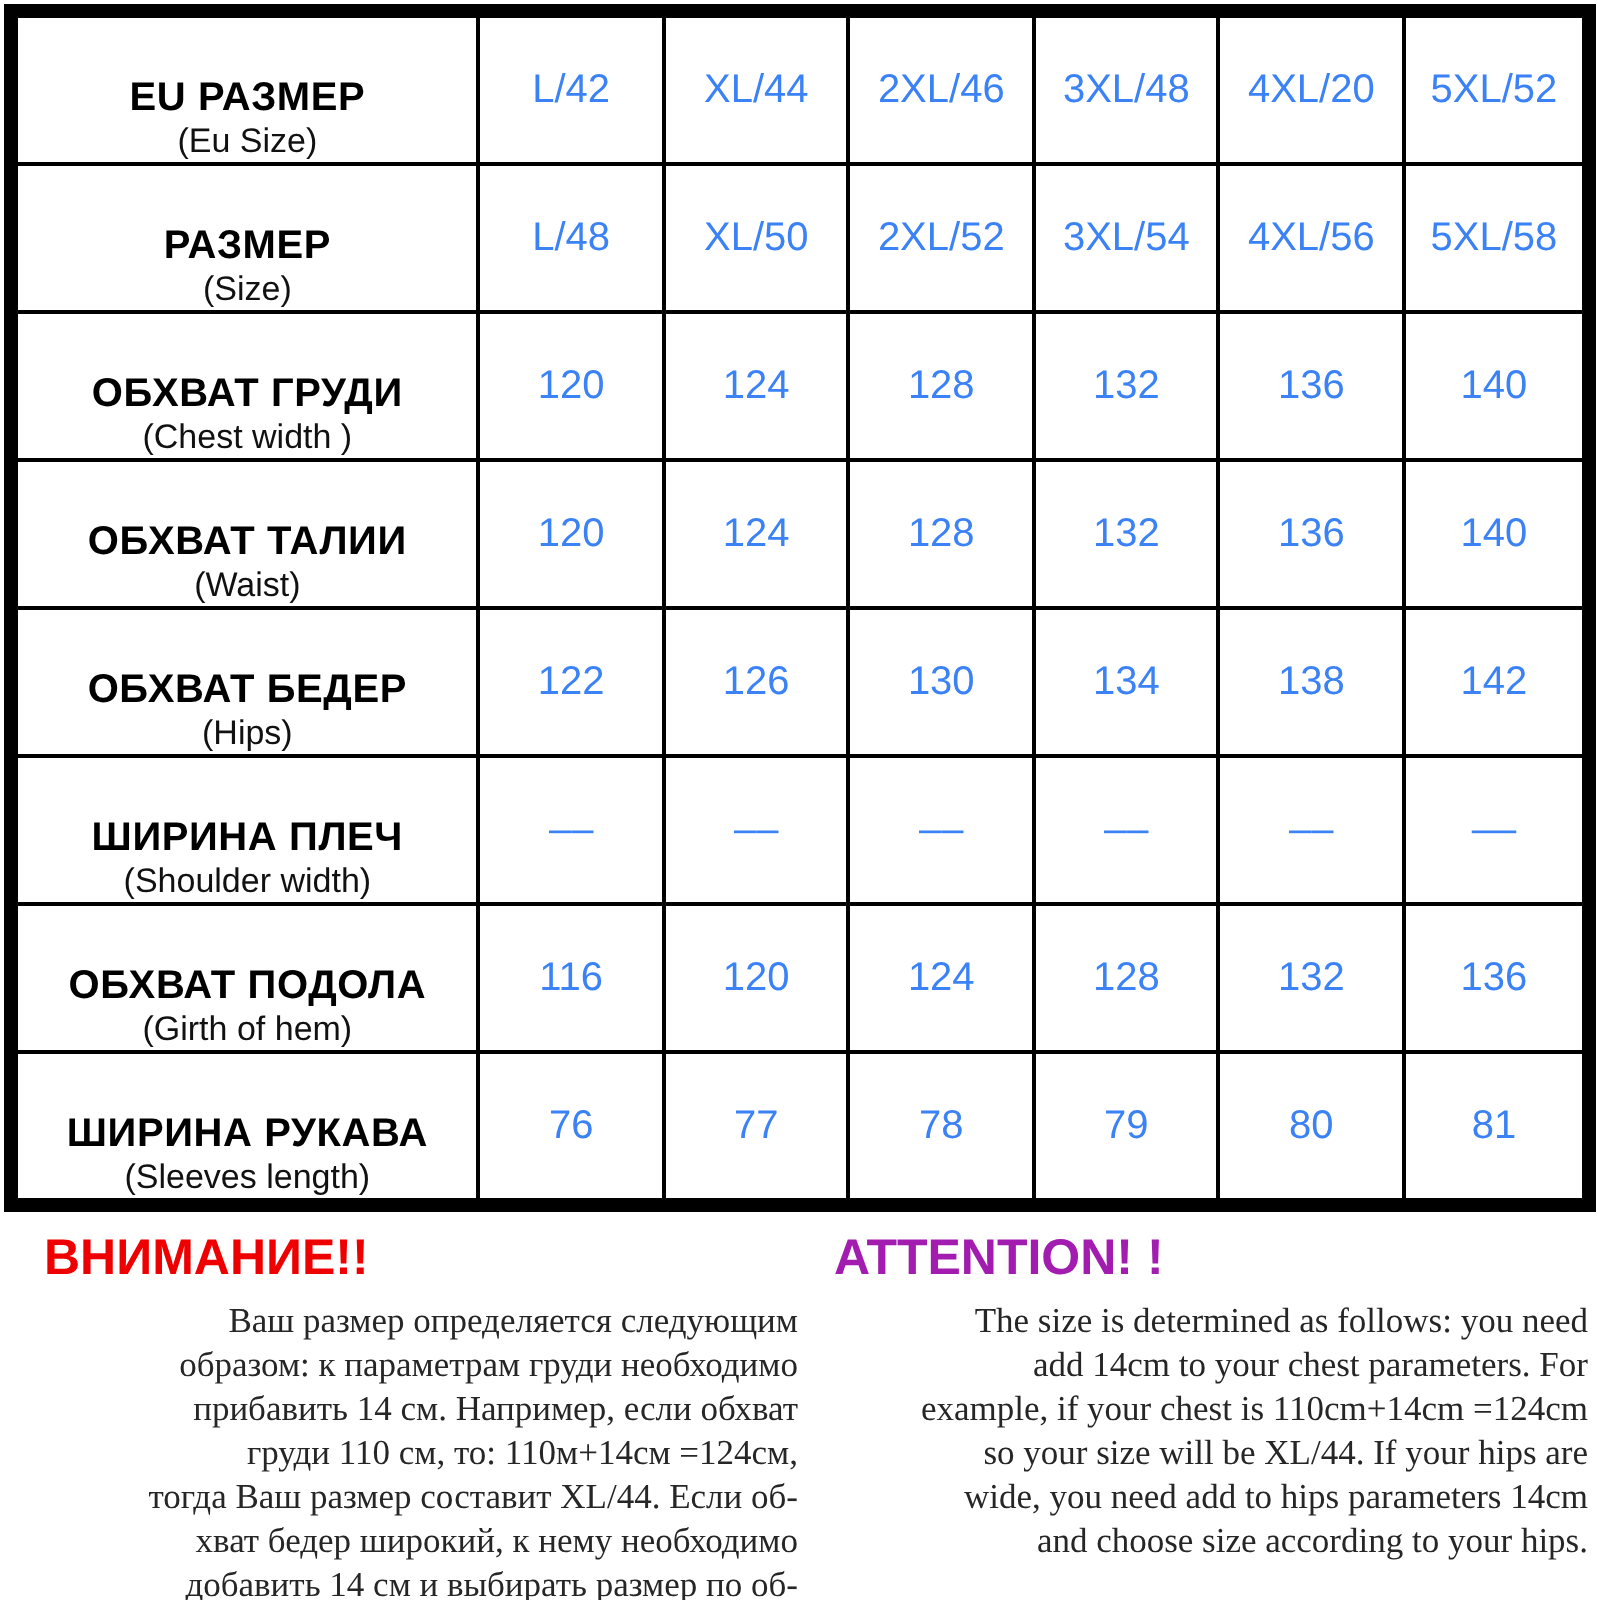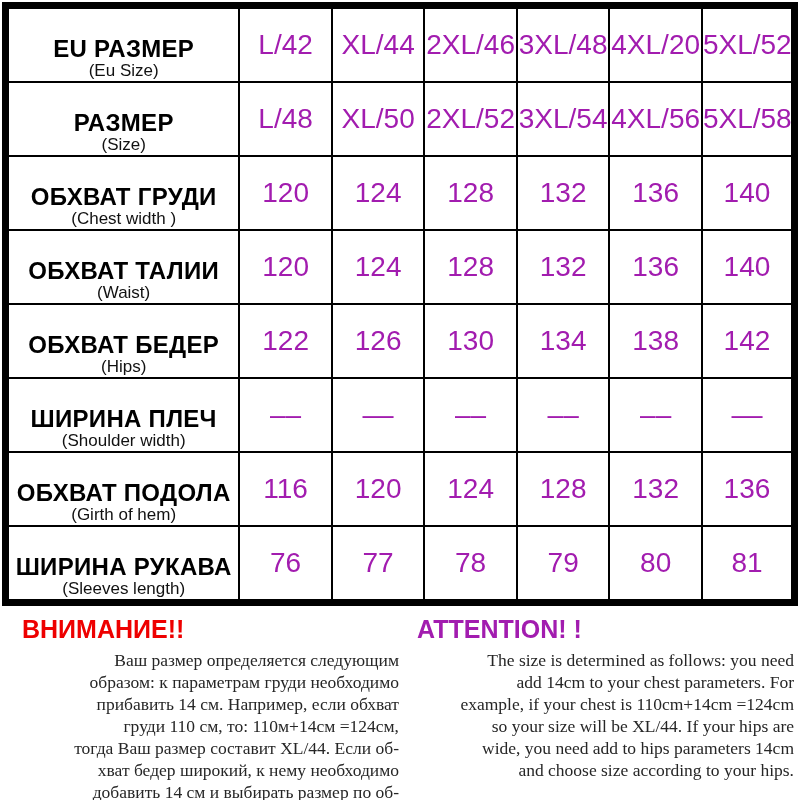--- a/index.html
+++ b/index.html
@@ -27,34 +27,34 @@
   table.size-table td {
     border: 2px solid #000000;
     text-align: center;
     vertical-align: middle;
     height: 58px;
     padding: 0;
     background: #ffffff;
   }
   td.lbl .ru {
     font-weight: bold;
-    font-size: 24px;
+    font-size: 20px;
     line-height: 24px;
     color: #000000;
     letter-spacing: 0.3px;
     margin-top: 28px;
   }
   td.lbl .en {
     font-size: 17px;
     line-height: 20px;
     color: #111111;
   }
   td.val {
-    font-size: 28px;
-    color: #a21caf;
+    font-size: 20px;
+    color: #3b82f6;
   }
 
   
   .notes {
     display: flex;
     gap: 18px;
     padding: 6px 6px 0 22px;
     box-sizing: border-box;
     width: 800px;
   }

